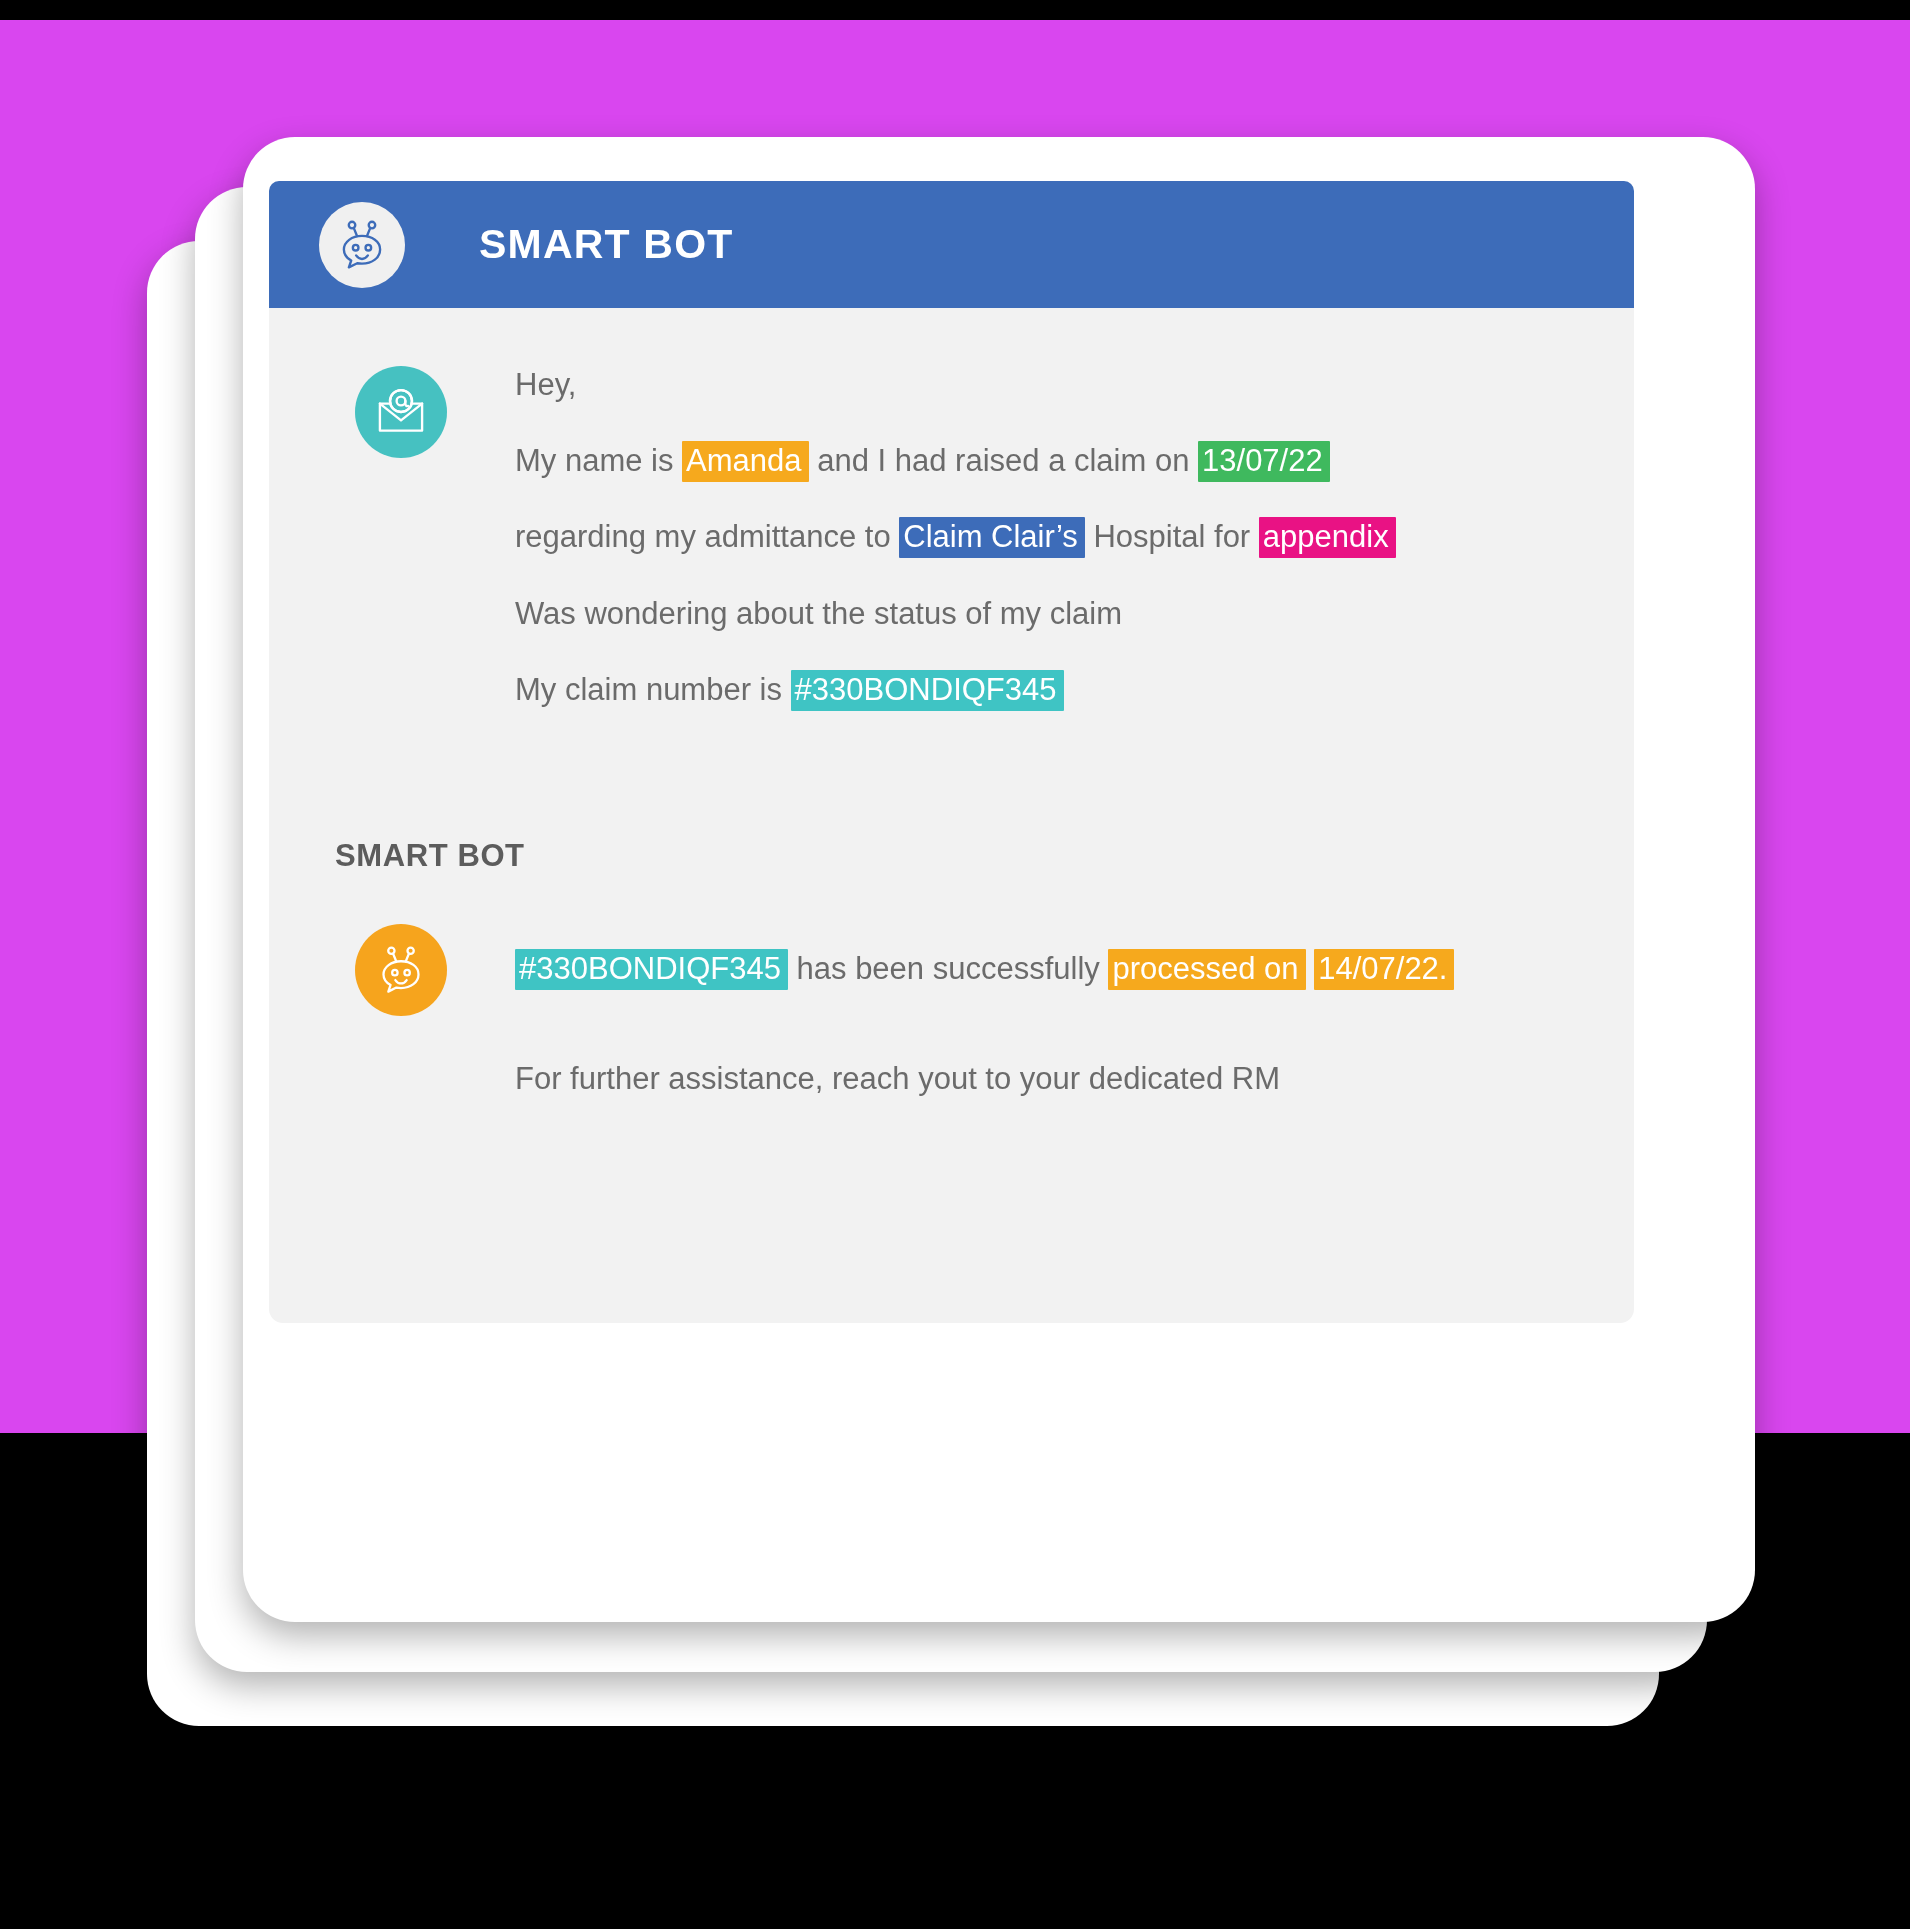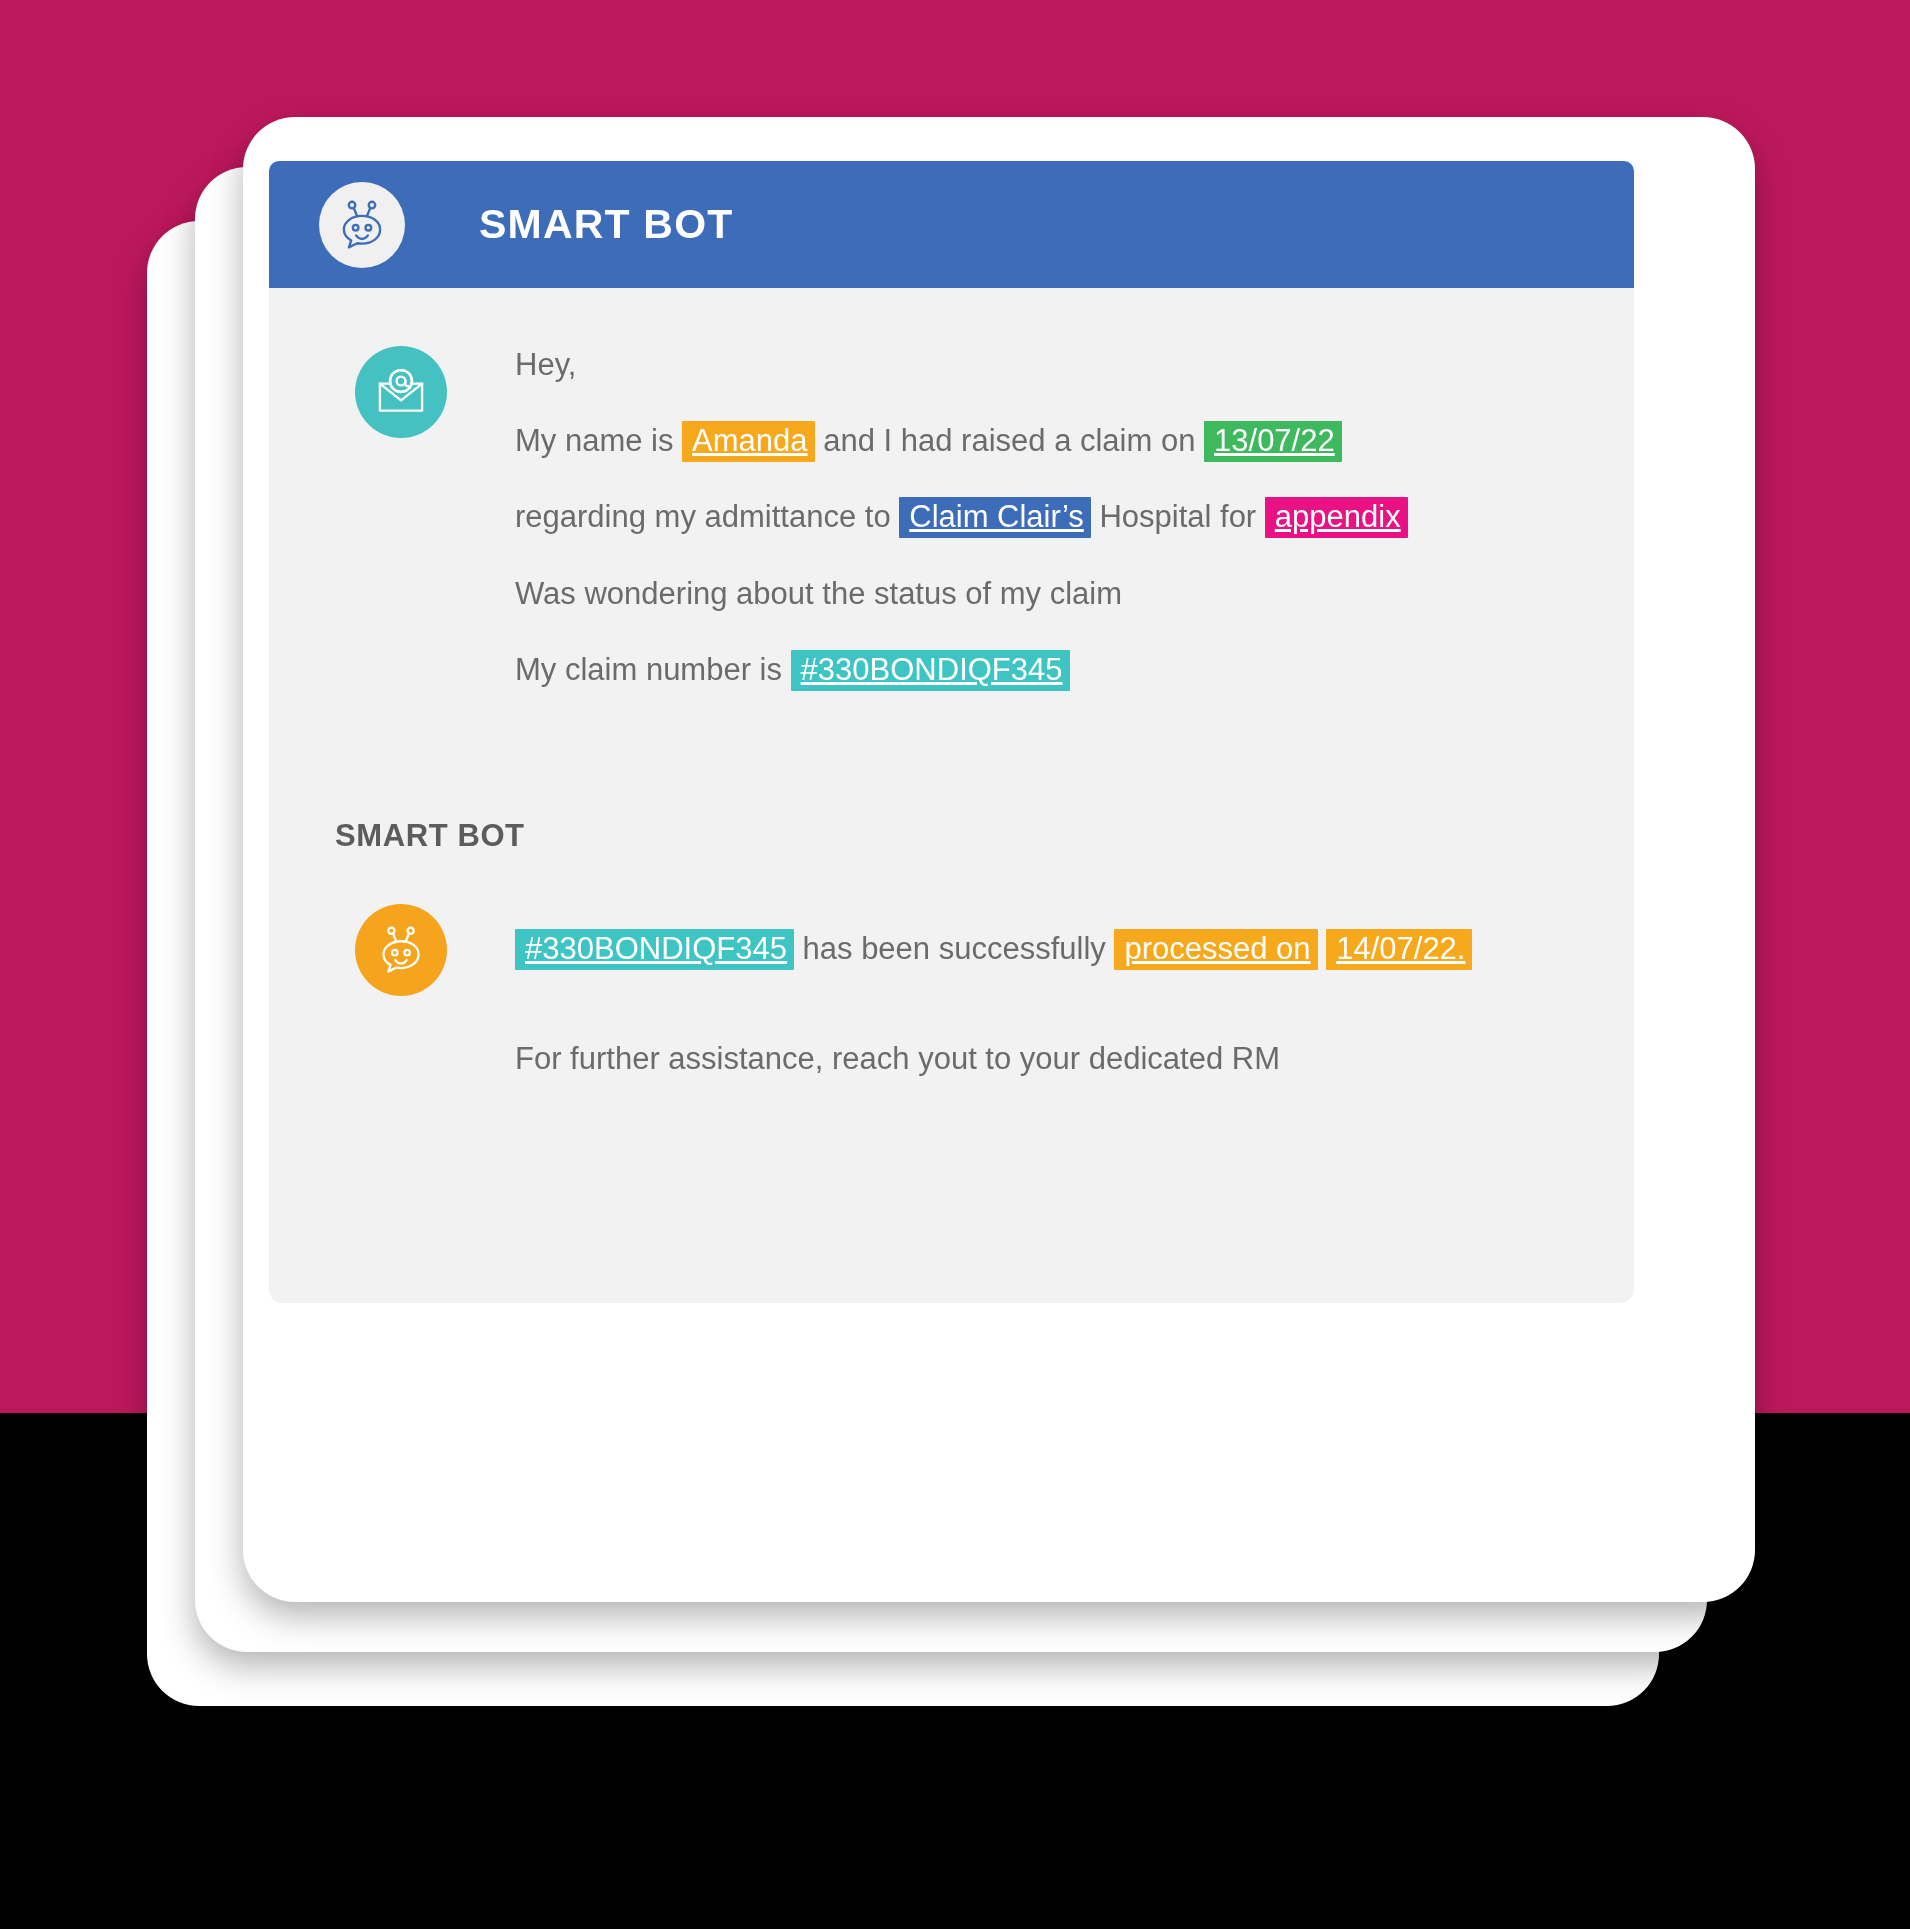--- a/index.html
+++ b/index.html
@@ -11,21 +11,22 @@
     width: 1910px;
     height: 1929px;
     font-family: "Liberation Sans", sans-serif;
     overflow: hidden;
   }
 
   .stage {
     position: relative;
     width: 1910px;
     height: 1413px;
-    background: #be185d;
+    background: #d946ef;
+    margin-top: 20px;
   }
 
   
   .card-shell {
     position: absolute;
     background: #ffffff;
     border-radius: 46px;
     box-shadow: 0 14px 34px rgba(0,0,0,0.30);
   }
   .card-back-2 {
@@ -131,24 +132,23 @@
     line-height: 1.62;
     max-width: 995px;
   }
   .msg-body p { margin: 0 0 6px 0; }
   .msg-body p.gap { margin-top: 26px; }
   .msg-body p.bigap { margin-top: 60px; }
 
   
   .hl {
     color: #ffffff;
-    padding: 2px 7px 4px 10px;
+    padding: 2px 7px 4px 4px;
     border-radius: 1px;
     box-decoration-break: clone;
-    text-decoration: underline;
     -webkit-box-decoration-break: clone;
   }
   .hl-amber  { background: #f6a91d; }
   .hl-green  { background: #3fb95e; }
   .hl-blue   { background: #3d6cb9; }
   .hl-pink   { background: #e91284; }
   .hl-teal   { background: #3fc4c4; }
 
   svg { display: block; }
 </style>

